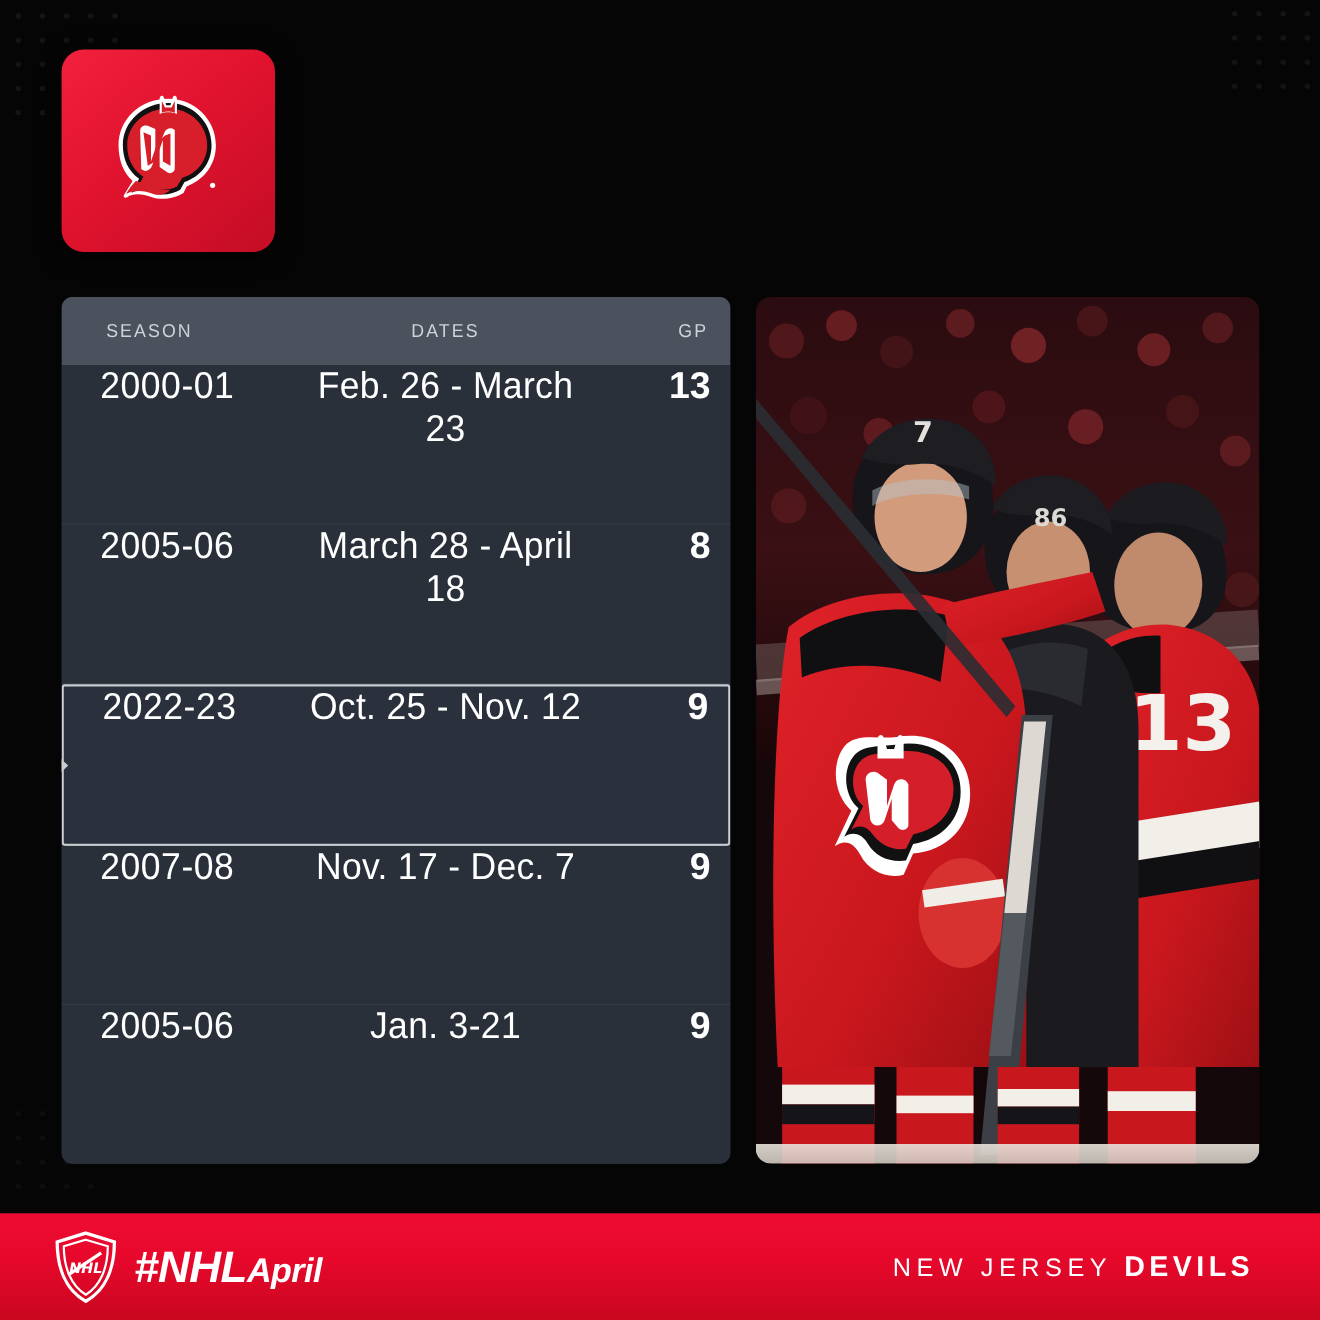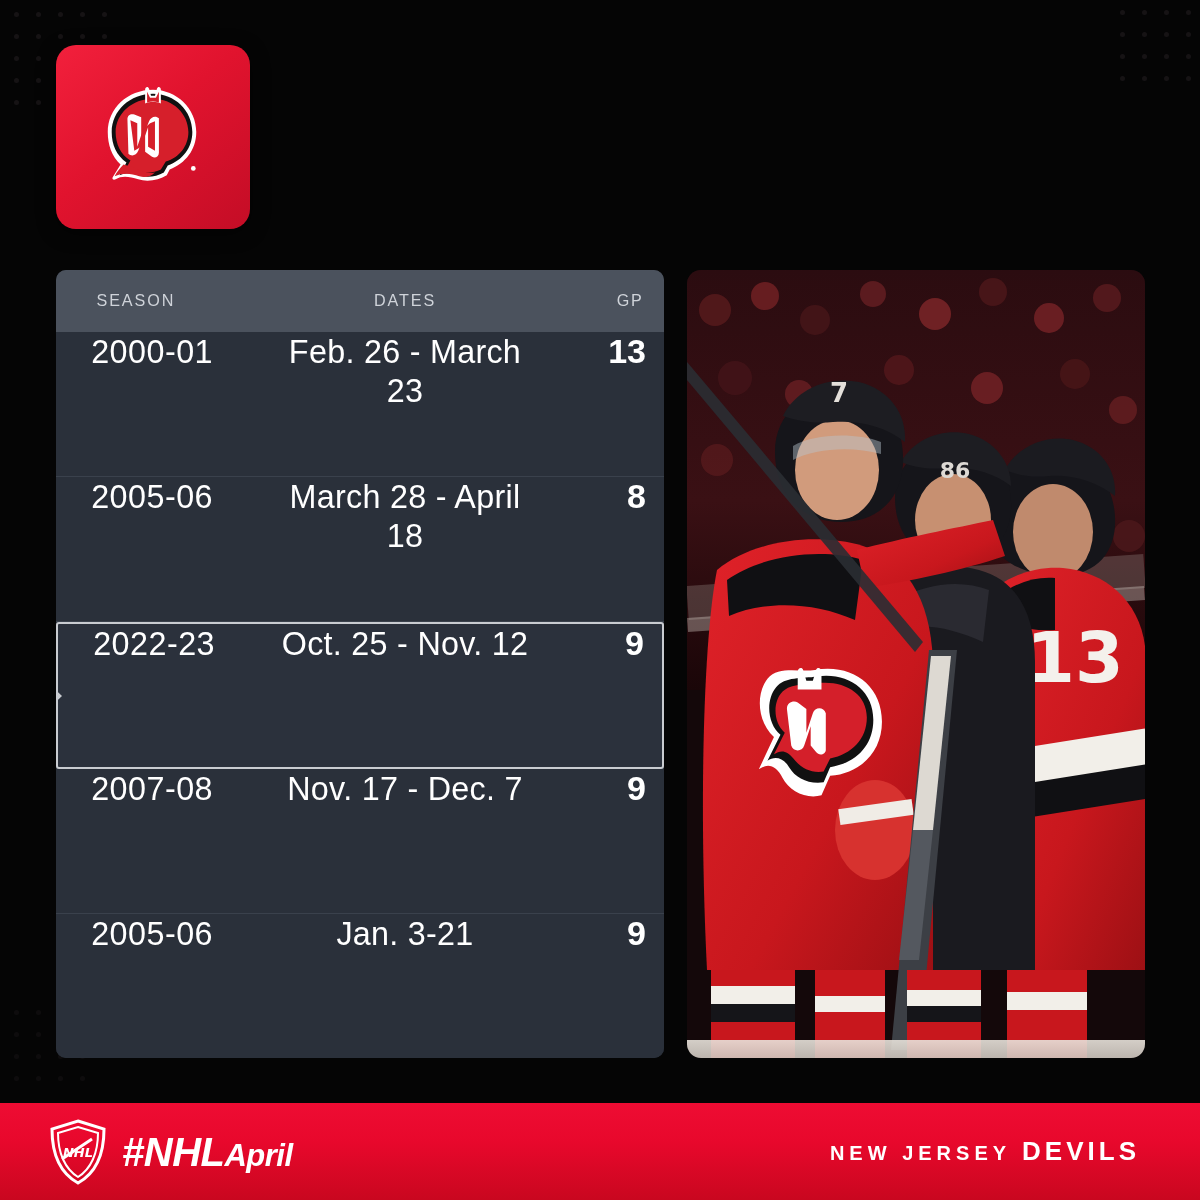--- a/index.html
+++ b/index.html
@@ -123,21 +123,21 @@
   .nhlstats {
     font-size:40px; font-weight:bold; font-style:italic; color:#fff;
     letter-spacing:-.5px; line-height:1; white-space:nowrap;
   }
   .nhlstats .sm { font-size:31px; }
   .footer-right {
     padding-right:60px; display:flex; gap:11px; align-items:baseline;
     white-space:nowrap;
   }
   .team-city {
-    font-size:20px; color:#ffffff; font-weight:700; letter-spacing:5px;
+    font-size:23px; color:#ffffff; font-weight:400; letter-spacing:5px;
   }
   .team-name {
     font-size:26px; color:#ffffff; font-weight:bold; letter-spacing:4px;
   }
 </style>
 </head>
 <body>
 
 <div id="root">
 

